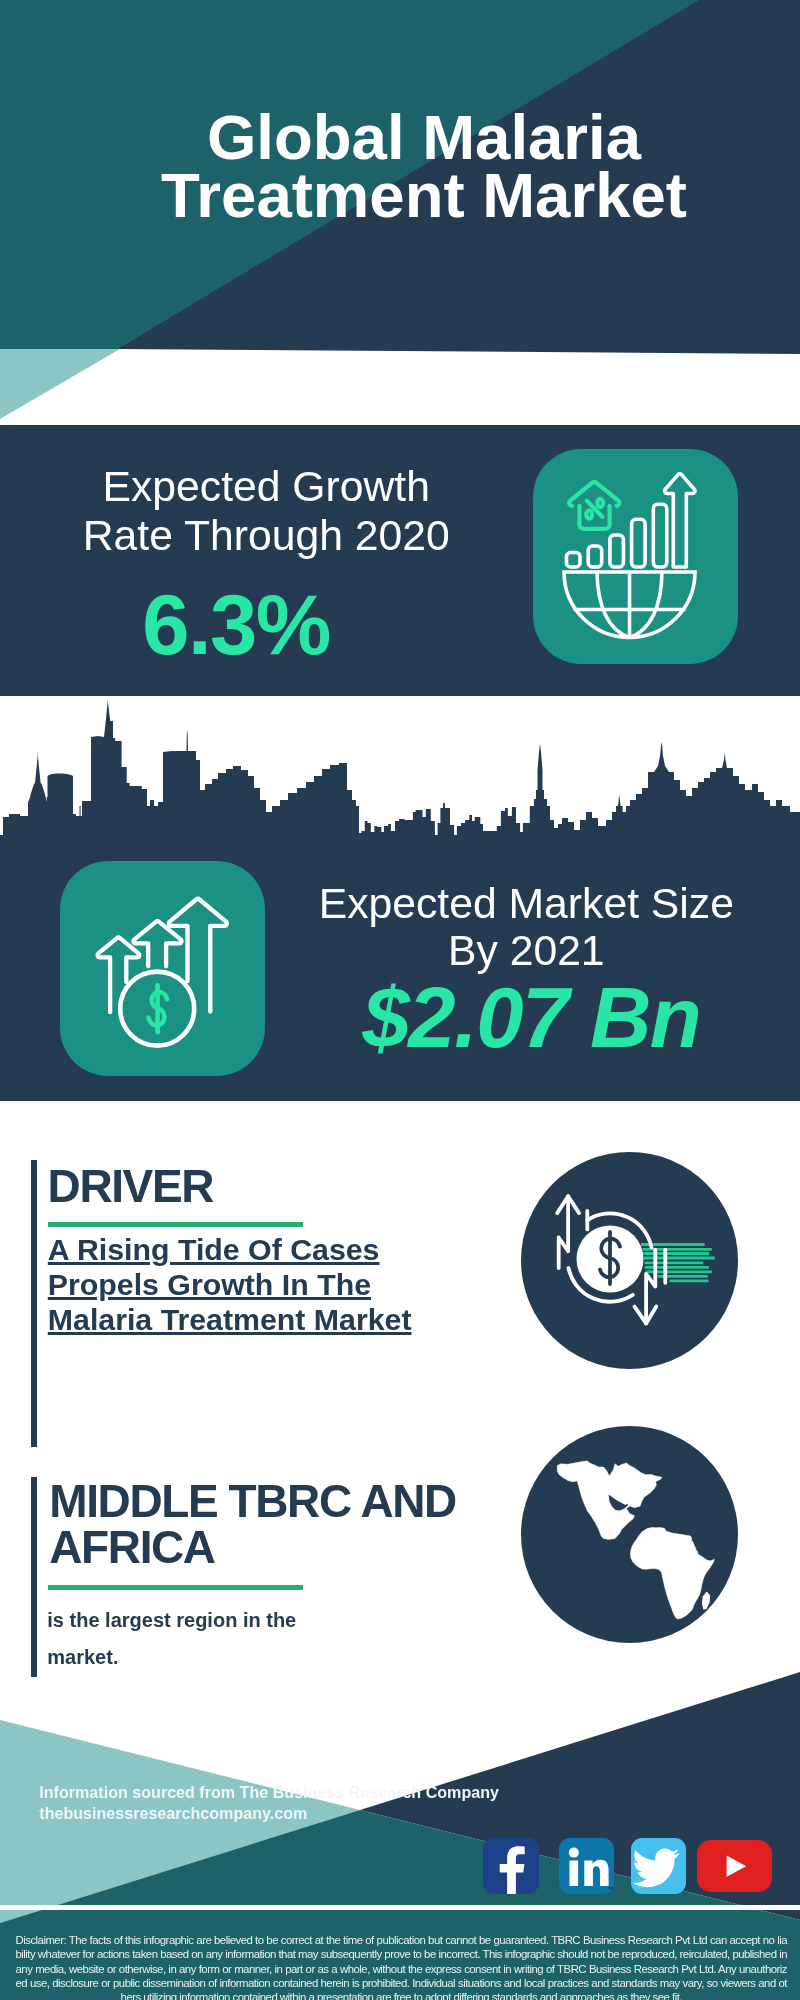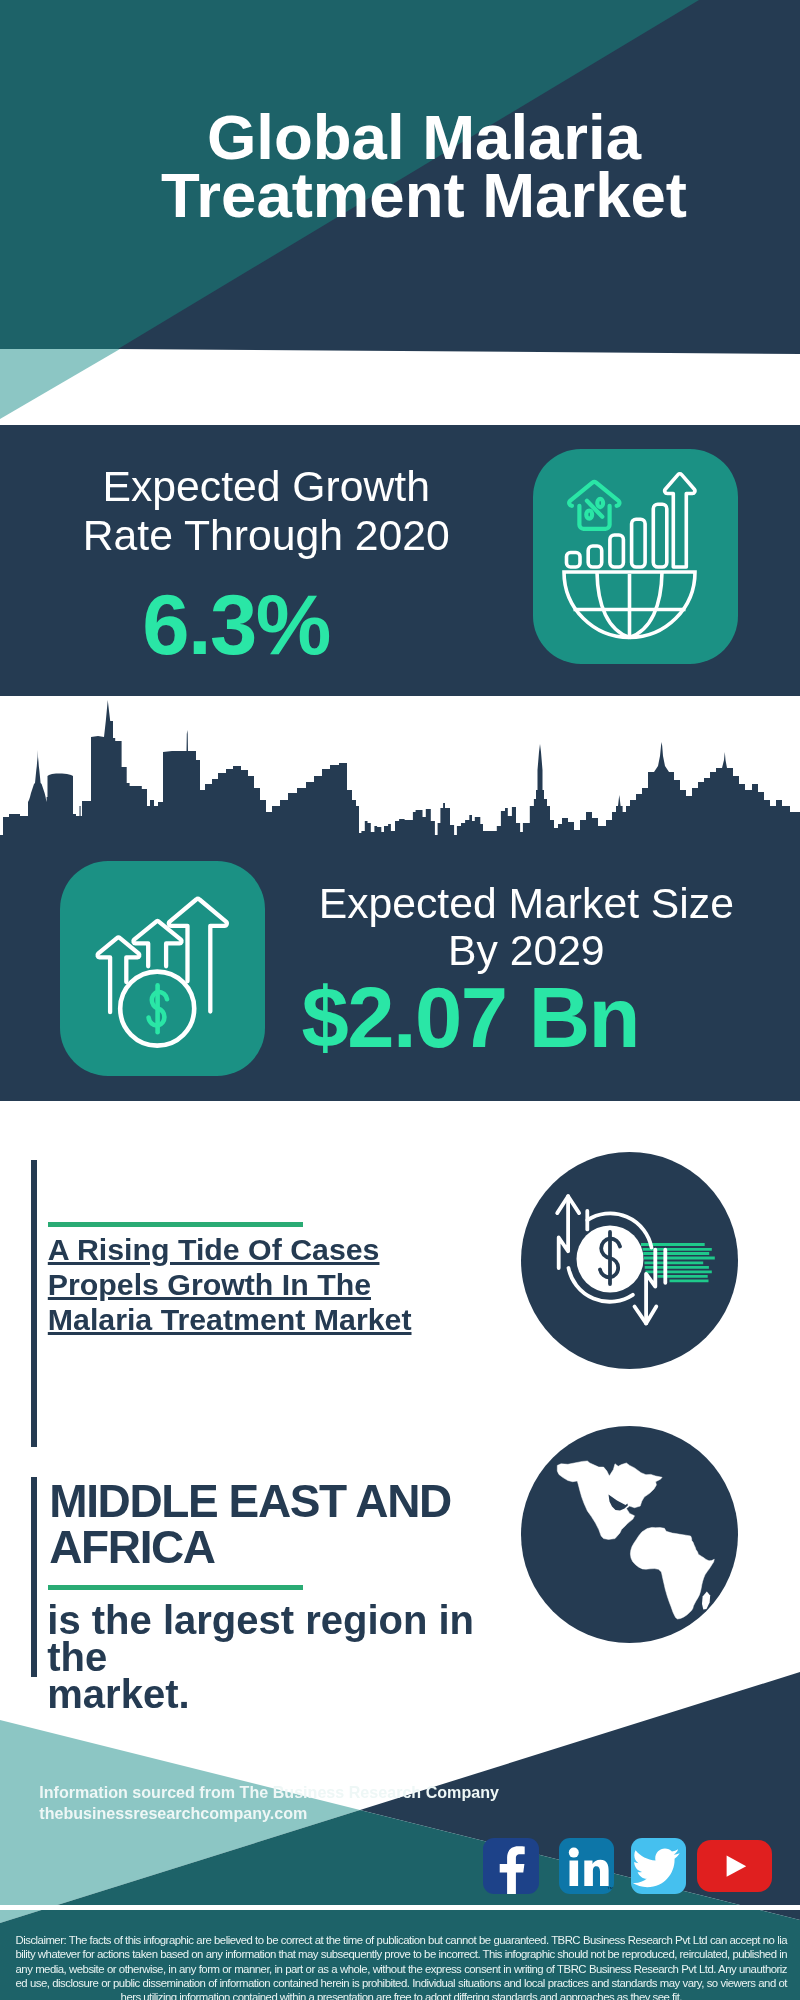--- a/index.html
+++ b/index.html
@@ -26,39 +26,39 @@
     position:absolute;left:-4px;top:580px;width:480px;text-align:center;
     color:#2ae6a6;font-size:85px;line-height:90px;font-weight:bold;letter-spacing:-1.5px;
   }
 
   
   #ms-label{
     position:absolute;left:296.3px;top:880px;width:460px;text-align:center;
     color:#ffffff;font-size:42.7px;line-height:47.2px;font-weight:400;white-space:pre-line;
   }
   #ms-value{
-    position:absolute;left:301.4px;top:973px;width:460px;
-    color:#2ae6a6;font-size:85px;line-height:90px;font-weight:bold;letter-spacing:-1.5px;
+    position:absolute;left:301.4px;top:973px;width:460px;text-align:center;
+    color:#2ae6a6;font-size:85px;line-height:90px;font-weight:bold;letter-spacing:-1.5px;font-style:italic;
   }
 
   
   .v-rule{position:absolute;width:6.2px;background:#253b52;}
   .h-rule{position:absolute;height:5.2px;background:#2aab74;}
   .blk-head{position:absolute;color:#253b52;font-weight:bold;white-space:pre-line;}
   .blk-body{position:absolute;color:#253b52;font-weight:bold;white-space:pre-line;}
 
   #driver-vrule{left:30.8px;top:1160.1px;height:286.6px;}
   #driver-head{left:47.6px;top:1159.7px;font-size:46px;line-height:52px;letter-spacing:-1.4px;}
   #driver-rule{left:47.9px;top:1222.3px;width:255.5px;}
   #driver-body{left:47.8px;top:1233px;width:440px;font-size:30.3px;line-height:34.8px;text-decoration:underline;}
 
   #region-vrule{left:30.8px;top:1477.2px;height:199.7px;}
   #region-head{left:49.3px;top:1478.1px;font-size:46px;line-height:46.2px;letter-spacing:-1.4px;}
   #region-rule{left:47.9px;top:1585.3px;width:255.5px;}
-  #region-body{left:47.3px;top:1602px;width:440px;font-size:40px;line-height:37px;}
+  #region-body{left:47.3px;top:1602px;width:440px;font-size:20px;line-height:37px;}
 
   
   #footer-source{
     position:absolute;left:39.3px;top:1782px;color:#eef7f6;
     font-size:16.1px;line-height:21.4px;font-weight:700;white-space:pre-line;
   }
   .social{position:absolute;border-radius:11px;display:block;overflow:hidden;text-decoration:none;}
   #disclaimer{
     position:absolute;left:15.5px;top:1916.2px;width:771.5px;
     color:#e9f3f2;font-size:11.4px;letter-spacing:-0.52px;line-height:14.3px;
@@ -110,21 +110,21 @@
   <g fill="none" stroke="#2ae6a6" stroke-width="4.2" stroke-linejoin="round" stroke-linecap="round">
     <path d="M579.4 505.8 V524.8 A4 4 0 0 0 583.4 528.8 H605.6 A4 4 0 0 0 609.6 524.8 V505.8"></path>
     <path d="M572 505.8 A2.9 2.9 0 0 1 570 500.9 L592.4 482.7 A3 3 0 0 1 596.2 482.7 L618.6 500.9 A2.9 2.9 0 0 1 616.6 505.8"></path>
     <path d="M586.9 500.8 L602.3 516.8"></path>
     <ellipse cx="600.2" cy="503" rx="2.9" ry="4.1"></ellipse>
     <ellipse cx="589.2" cy="514.6" rx="2.9" ry="4.1"></ellipse>
   </g>
 </svg>
 
 <div id="ms-label">Expected Market Size
-By 2029</div>
+By 2021</div>
 <div id="ms-value">$2.07 Bn</div>
 
 <svg class="icon" style="left:60px;top:861px;" width="205" height="215" viewBox="60 861 205 215" xmlns="http://www.w3.org/2000/svg">
   <rect x="60" y="861" width="205" height="215" rx="48" ry="48" fill="#1b9184"></rect>
   <g fill="none" stroke="#ffffff" stroke-width="4.3" stroke-linecap="round" stroke-linejoin="round">
     <path d="M110.1 1012.2 V957.3 H99.5 A2.2 2.2 0 0 1 98.1 953.6 L116.9 938.2 A2.3 2.3 0 0 1 120 938.2 L138.8 953.6 A2.2 2.2 0 0 1 137.4 957.3 H126.3 V982"></path>
     <path d="M148.2 966.3 V943.4 H135.5 A2.2 2.2 0 0 1 134.1 939.6 L155.9 921.8 A2.3 2.3 0 0 1 159.1 921.8 L180.9 939.6 A2.2 2.2 0 0 1 179.5 943.4 H166.1 V966.3"></path>
     <path d="M187.5 981.3 V925.8 H171.2 A2.4 2.4 0 0 1 169.7 921.6 L196.2 899.5 A2.5 2.5 0 0 1 199.5 899.5 L226 921.6 A2.4 2.4 0 0 1 224.5 925.8 H210.3 V1011.5"></path>
   </g>
   <circle cx="157.2" cy="1008.6" r="37" fill="none" stroke="#ffffff" stroke-width="4.6"></circle>
@@ -158,20 +158,21 @@
     <path d="M587.3 1211 V1229.4"></path>
   </g>
   <circle cx="610" cy="1259" r="33.5" fill="#ffffff"></circle>
   <g fill="none" stroke="#253b52" stroke-width="3.8" stroke-linecap="round">
     <path d="M620 1246.5 A10 10 0 0 0 610 1238.5 A9.8 9.8 0 0 0 610 1258 A9.9 9.9 0 0 1 610 1277.5 A10 10 0 0 1 600 1269.5"></path>
     <path d="M610 1232 V1284"></path>
   </g>
 </svg>
 
 <div class="v-rule" id="driver-vrule"></div>
+<div class="blk-head" id="driver-head">DRIVER</div>
 <div class="h-rule" id="driver-rule"></div>
 <div class="blk-body" id="driver-body">A Rising Tide Of Cases
 Propels Growth In The
 Malaria Treatment Market</div>
 
 <svg class="icon" style="left:521px;top:1426px;" width="217" height="217" viewBox="521 1426 217 217" xmlns="http://www.w3.org/2000/svg">
   <circle cx="629.5" cy="1534.5" r="108.5" fill="#253b52"></circle>
   <path fill="#ffffff" stroke="#ffffff" stroke-width="0.5" d="M557.3 1465.4 L561 1463.8 L567.9 1464.3 L574.4 1463 L582.5 1461.4 L587.4 1461
        L589.8 1463 L598.8 1467.1 L603.6 1467.1 L606.9 1471.1 L609.3 1476 L613.4 1469.5
        L615 1463.8 L618.2 1466.3 L621.5 1464.6 L626.4 1463 L629.6 1465.4 L634.5 1467.9
@@ -195,21 +196,21 @@
        L675.6 1617.6 L674.3 1615.0 L673.0 1612.3 L672.0 1609.4 L670.8 1606.0 L669.4 1602.4
        L668.2 1599.0 L667.2 1596.0 L666.2 1592.6 L665.2 1589.0 L664.4 1585.4 L663.6 1582.0
        L662.8 1578.6 L662.1 1575.2 L661.4 1572.0 L658.5 1569.3 L654.5 1568.6 L650.0 1568.8
        L646.0 1569.2 L642.4 1568.9 L638.8 1567.2 L635.6 1564.8 L632.6 1561.5 L631.0 1558.0
        L630.4 1554.0 L630.8 1550.2 L632.0 1546.6 L634.0 1543.0 L636.2 1539.8 L638.8 1535.8 Z"></path>
   <path fill="#ffffff" d="M706.8 1591.5 L710.2 1595.5 L709.6 1602.5 L706.5 1609 L703.3 1609.5 L702 1604
        L702.6 1596.5 Z"></path>
 </svg>
 
 <div class="v-rule" id="region-vrule"></div>
-<div class="blk-head" id="region-head">MIDDLE EAST AND
+<div class="blk-head" id="region-head">MIDDLE TBRC AND
 AFRICA</div>
 <div class="h-rule" id="region-rule"></div>
 <div class="blk-body" id="region-body">is the largest region in the
 market.</div>
 
 <div id="footer-source">Information sourced from The Business Research Company
 thebusinessresearchcompany.com</div>
 
 <a class="social" href="#" style="left:482.8px;top:1837.5px;width:56px;height:56.7px;background:#1d4289;">
   <svg width="56" height="57" viewBox="0 0 56 57" xmlns="http://www.w3.org/2000/svg">

